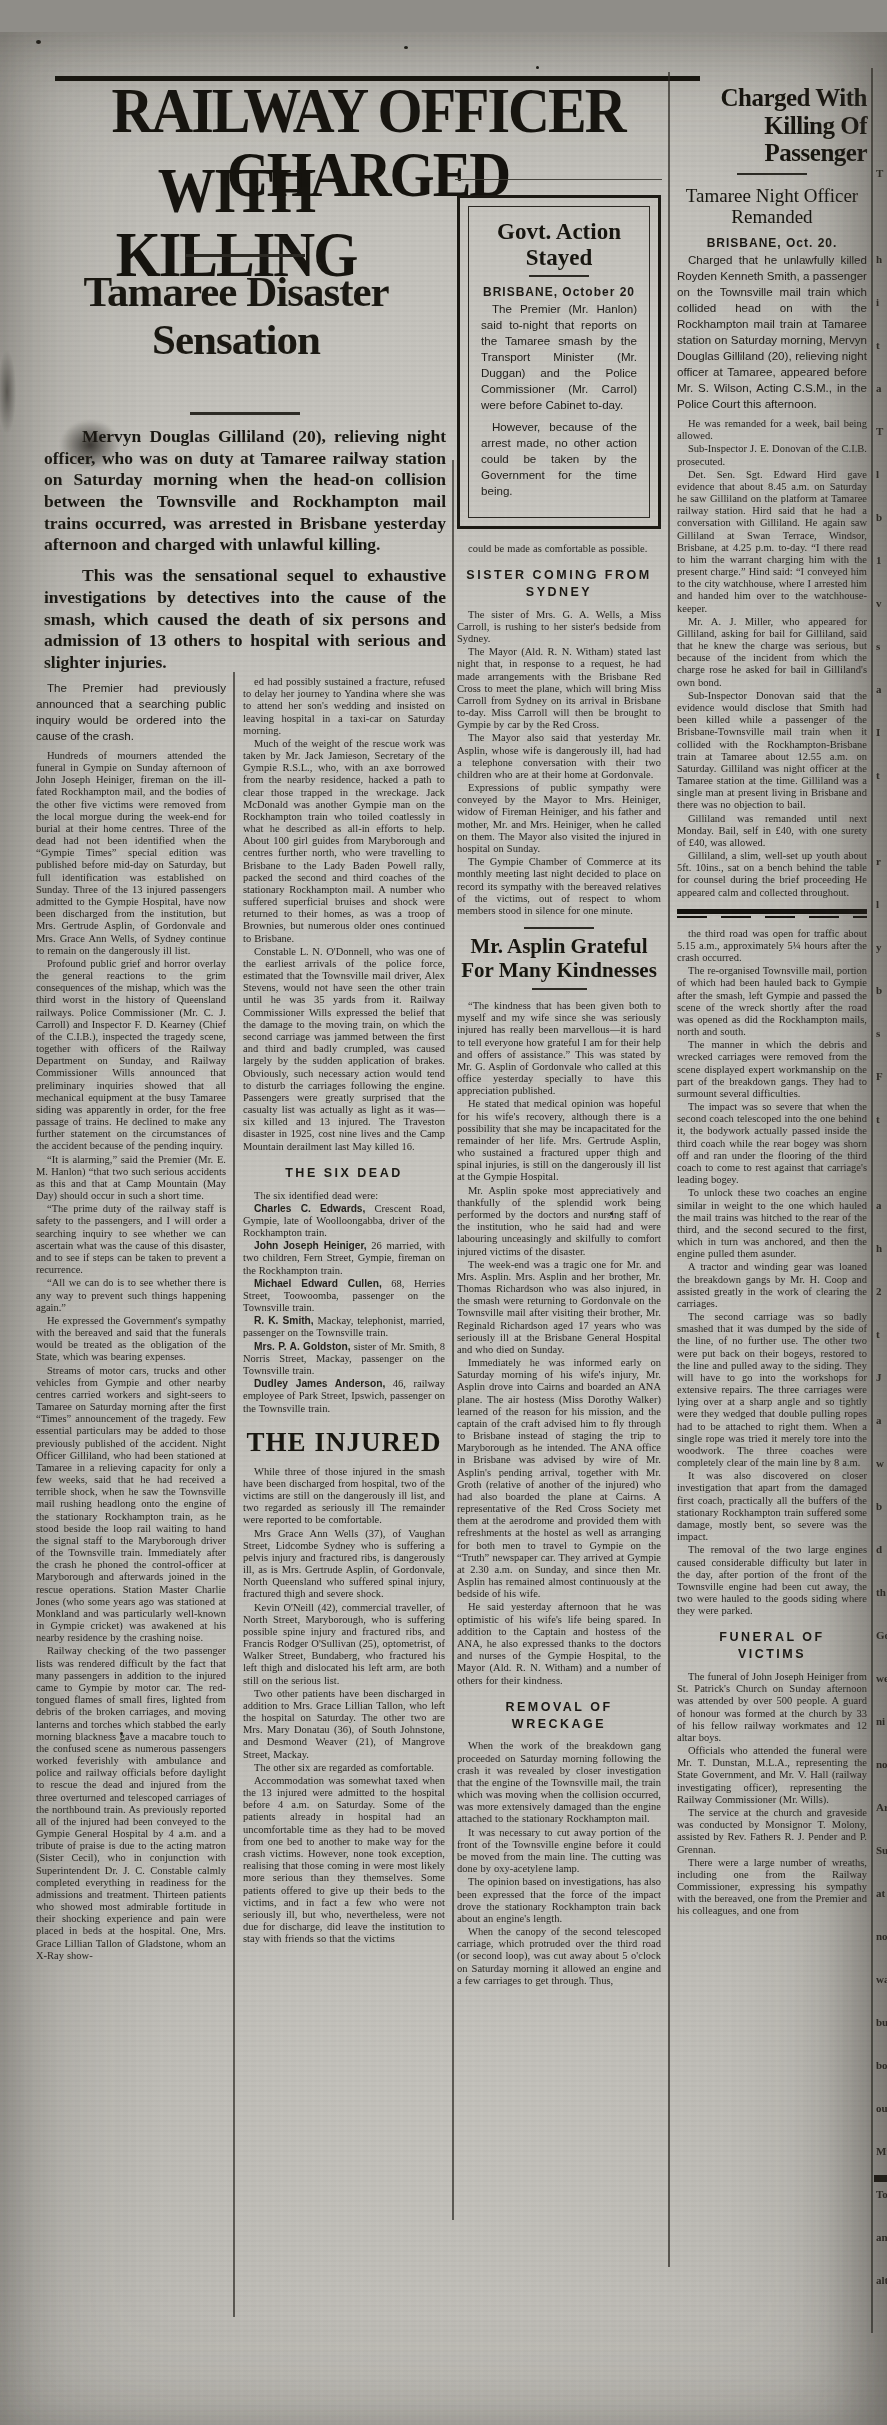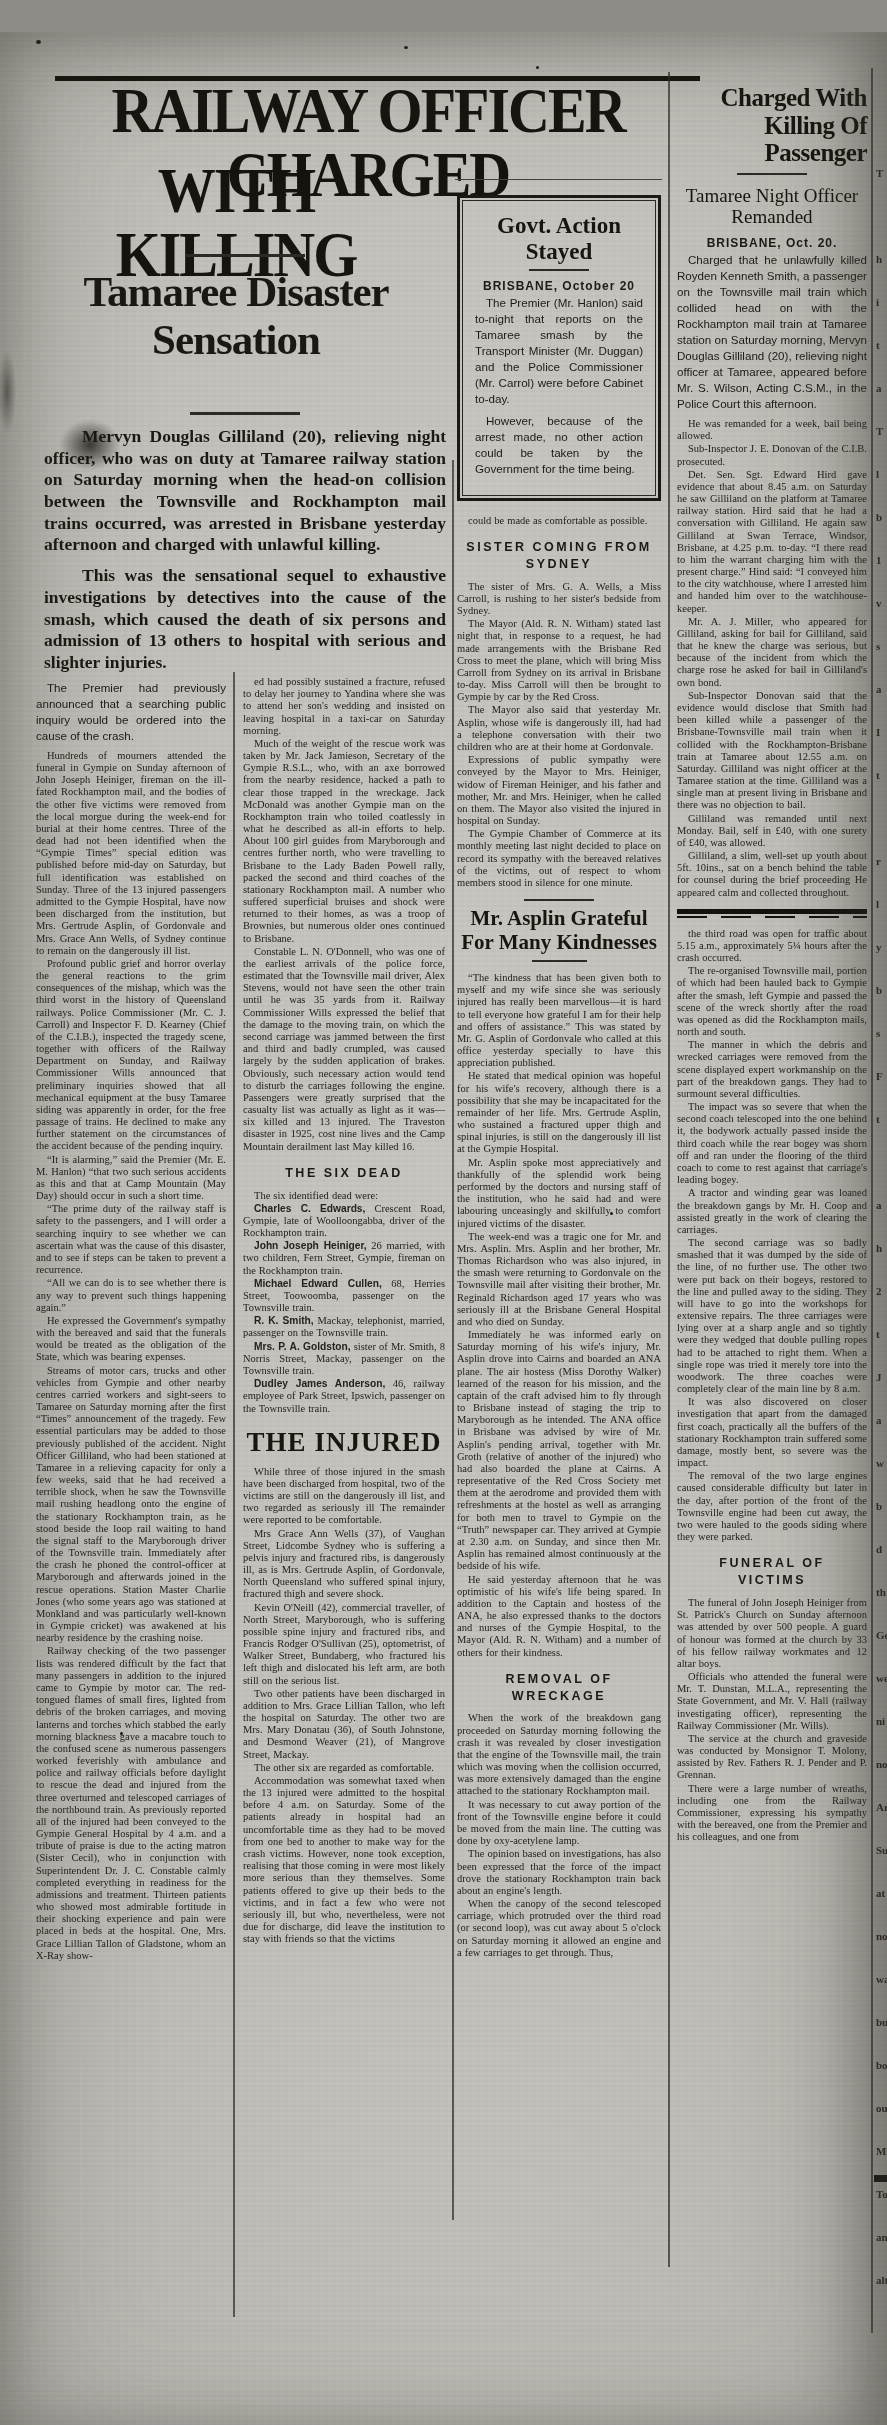--- a/index.html
+++ b/index.html
@@ -32,21 +32,21 @@
   .lead .para{font-size:17.5px;line-height:1.24;font-weight:bold;text-indent:38px;margin:0 0 9px 0;color:#1b1913;}
   .para strong{font-family:"Liberation Sans",sans-serif;font-size:10.2px;}
   
   .kicker{font-family:"Liberation Sans",sans-serif;font-weight:bold;font-size:12.5px;letter-spacing:2.5px;text-align:center;line-height:1.35;margin:12px 8px 8px;color:#1c1a15;}
   .big-head{font-weight:bold;font-size:27px;text-align:center;letter-spacing:1px;margin:12px 0 8px;color:#18160f;}
   .mid-head{font-weight:bold;font-size:21px;text-align:center;line-height:1.12;margin:4px 0;color:#18160f;}
   .col4-head{font-weight:bold;font-size:25px;text-align:right;line-height:1.1;letter-spacing:-.5px;color:#17150f;}
   .col4-sub{font-weight:normal;font-size:19px;text-align:center;line-height:1.15;margin-top:10px;color:#17150f;}
   .dateline{font-family:"Liberation Sans",sans-serif;font-weight:bold;font-size:12px;letter-spacing:1px;text-align:center;margin:8px 0 2px;color:#1d1b16;}
   
-  .gov-box{border:3px solid #1b1913;padding:2px;margin-bottom:14px;background:rgba(255,255,255,.04);}
+  .gov-box{border:3px solid #1b1913;padding:8px;margin-bottom:14px;background:rgba(255,255,255,.04);}
   .gov-box-inner{border:1px solid #2a2822;padding:10px 12px 12px;}
   .box-title{font-weight:bold;font-size:23px;text-align:center;margin:2px 0 4px;color:#17150f;}
   .divider{height:5px;background:#14120e;margin:10px 0 2px;}
   .divider-dash{height:2px;margin:0 0 10px;background:repeating-linear-gradient(90deg,#14120e 0 30px, rgba(0,0,0,0) 30px 44px);}
   
   .frag-col{overflow:hidden;font-weight:bold;font-size:11px;color:#2a2822;}
   .frag-line{height:43px;line-height:43px;margin:0;white-space:nowrap;}
   
   .smudge{position:absolute;border-radius:50%;pointer-events:none;}
   .speck{position:absolute;background:#1c1a15;border-radius:50%;pointer-events:none;}
@@ -176,20 +176,21 @@
         <p class="para">Gilliland was remanded until next Monday. Bail, self in £40, with one surety of £40, was allowed.</p>
         <p class="para">Gilliland, a slim, well-set up youth about 5ft. 10ins., sat on a bench behind the table for counsel during the brief proceeding He appeared calm and collected throughout.</p>
       </div>
     <div class="divider"></div>
     <div class="divider-dash"></div>
     <div>
         <p class="para">the third road was open for traffic about 5.15 a.m., approximately 5¼ hours after the crash occurred.</p>
         <p class="para">The re-organised Townsville mail, portion of which had been hauled back to Gympie after the smash, left Gympie and passed the scene of the wreck shortly after the road was opened as did the Rockhampton mails, north and south.</p>
         <p class="para">The manner in which the debris and wrecked carriages were removed from the scene displayed expert workmanship on the part of the breakdown gangs. They had to surmount several difficulties.</p>
         <p class="para">The impact was so severe that when the second coach telescoped into the one behind it, the bodywork actually passed inside the third coach while the rear bogey was shorn off and ran under the flooring of the third coach to come to rest against that carriage's leading bogey.</p>
+        <p class="para">To unlock these two coaches an engine similar in weight to the one which hauled the mail trains was hitched to the rear of the third, and the second secured to the first, which in turn was anchored, and then the engine pulled them asunder.</p>
         <p class="para">A tractor and winding gear was loaned the breakdown gangs by Mr. H. Coop and assisted greatly in the work of clearing the carriages.</p>
         <p class="para">The second carriage was so badly smashed that it was dumped by the side of the line, of no further use. The other two were put back on their bogeys, restored to the line and pulled away to the siding. They will have to go into the workshops for extensive repairs. The three carriages were lying over at a sharp angle and so tightly were they wedged that double pulling ropes had to be attached to right them. When a single rope was tried it merely tore into the woodwork. The three coaches were completely clear of the main line by 8 a.m.</p>
         <p class="para">It was also discovered on closer investigation that apart from the damaged first coach, practically all the buffers of the stationary Rockhampton train suffered some damage, mostly bent, so severe was the impact.</p>
         <p class="para">The removal of the two large engines caused considerable difficulty but later in the day, after portion of the front of the Townsville engine had been cut away, the two were hauled to the goods siding where they were parked.</p>
       </div>
     <div class="kicker">FUNERAL OF VICTIMS</div>
     <div>
         <p class="para">The funeral of John Joseph Heiniger from St. Patrick's Church on Sunday afternoon was attended by over 500 people. A guard of honour was formed at the church by 33 of his fellow railway workmates and 12 altar boys.</p>
         <p class="para">Officials who attended the funeral were Mr. T. Dunstan, M.L.A., representing the State Government, and Mr. V. Hall (railway investigating officer), representing the Railway Commissioner (Mr. Wills).</p>
         <p class="para">The service at the church and graveside was conducted by Monsignor T. Molony, assisted by Rev. Fathers R. J. Pender and P. Grennan.</p>

